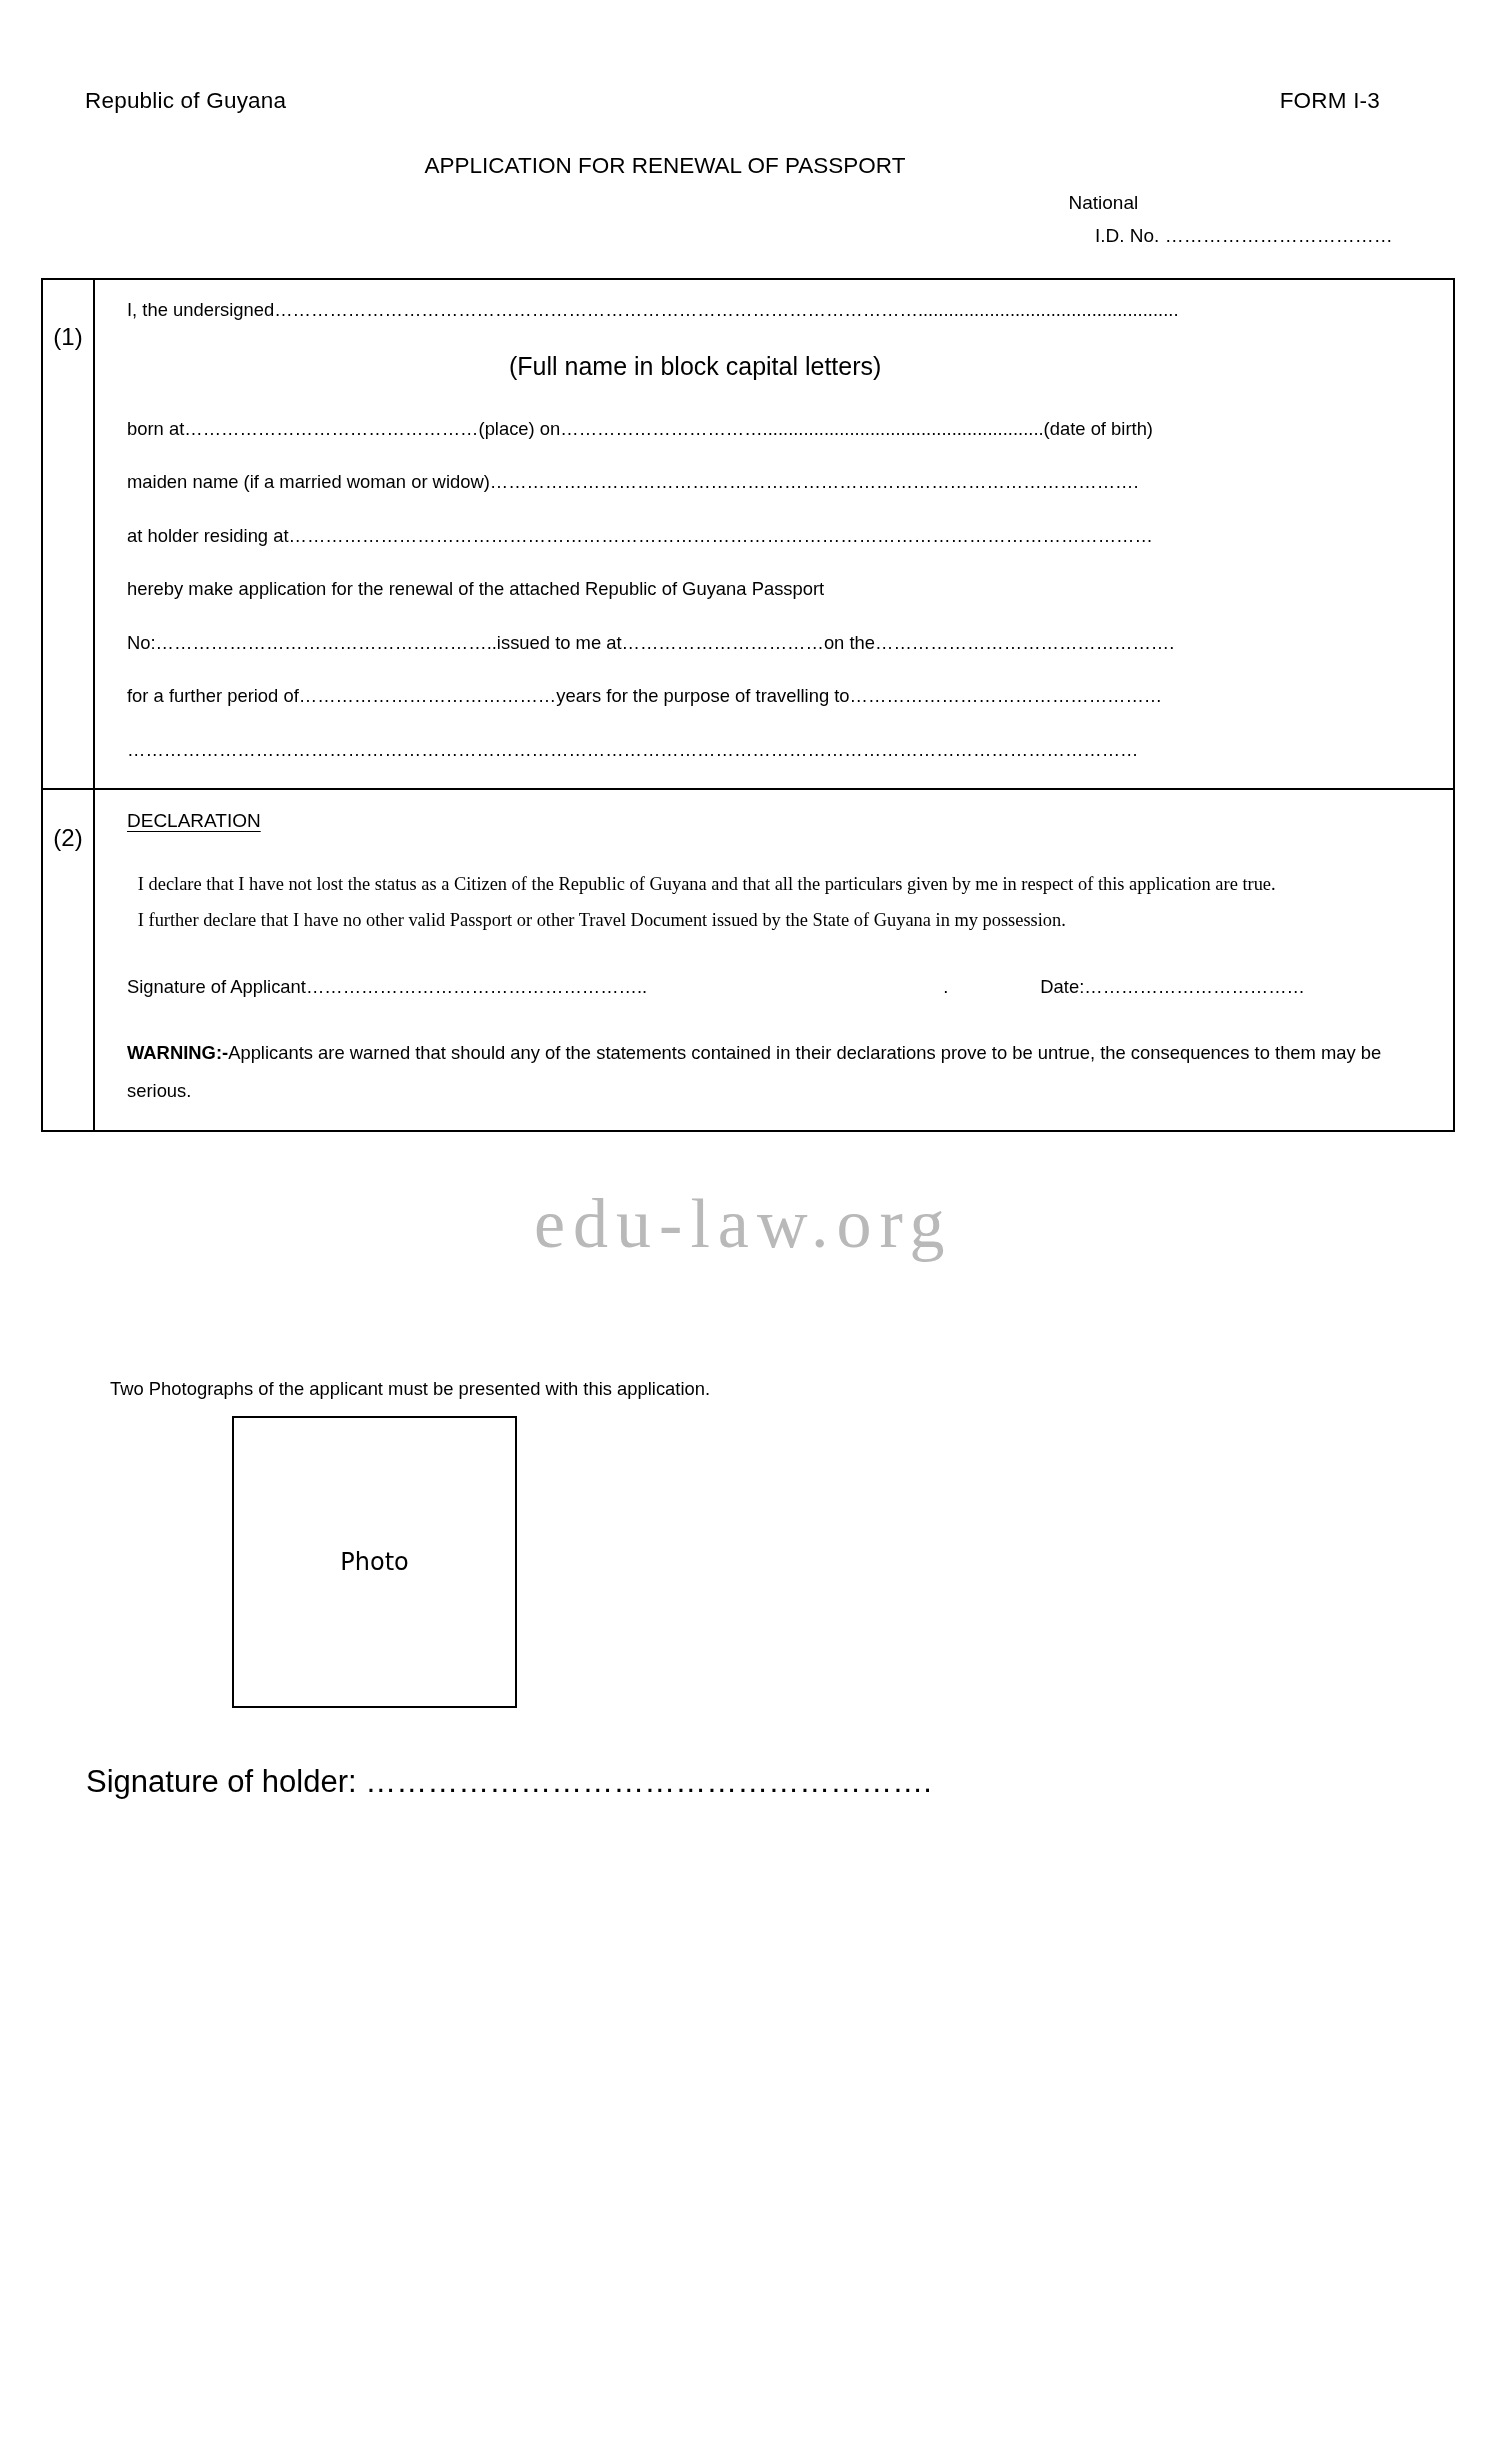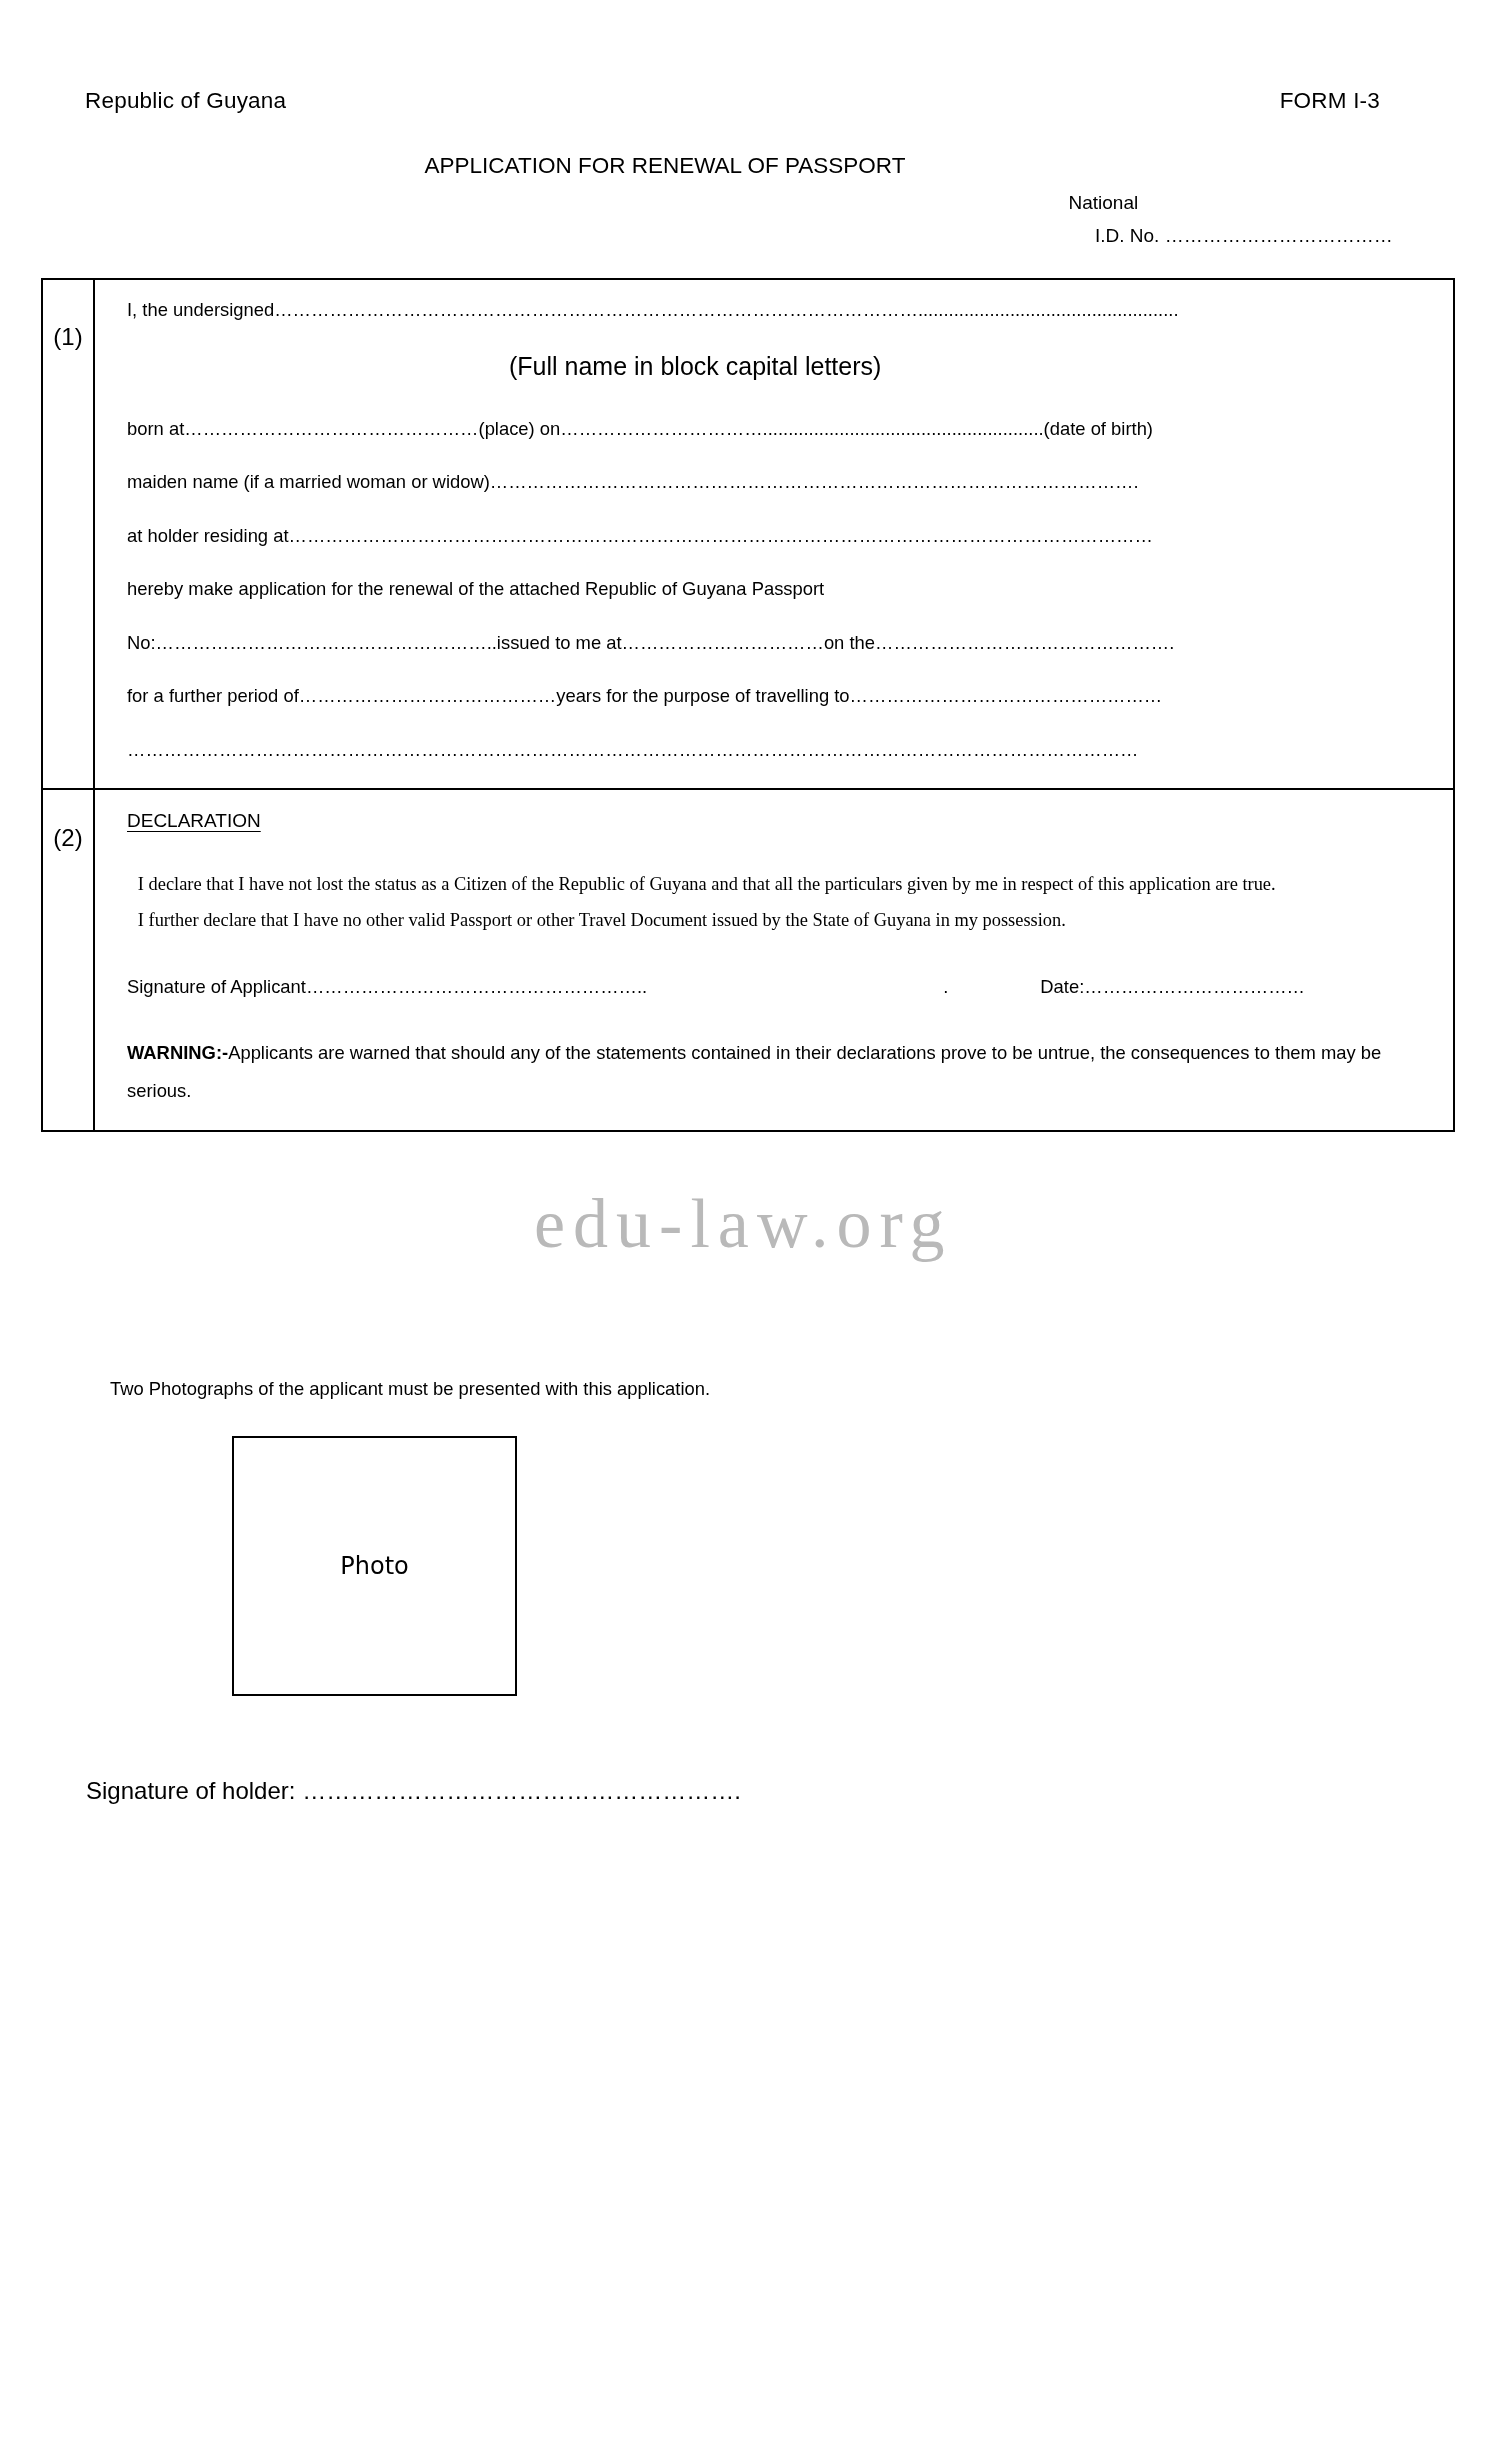--- a/index.html
+++ b/index.html
@@ -155,41 +155,39 @@
     position: absolute;
     top: 1378px;
     left: 110px;
     font-size: 18.4px;
   }
   .photo-box {
     position: absolute;
     top: 1416px;
     left: 232px;
     width: 285px;
-    height: 260px;
+    height: 292px;
     border: 2.7px solid #000;
-    margin-top: 20px;
   }
   .photo-label {
     position: absolute;
     top: 50%;
     left: 0;
     width: 100%;
     transform: translateY(-50%);
     text-align: center;
     font-size: 24px;
     font-family: "DejaVu Sans", sans-serif;
   }
   .holder-sig {
     position: absolute;
     top: 1764px;
     left: 86px;
-    font-size: 24px;
-    white-space: nowrap;
-    margin-top: 13px;
+    font-size: 31px;
+    white-space: nowrap;
   }
 </style>
 </head>
 <body>
 
 <div class="page">
 
   <div class="header-row">
     <div>Republic of Guyana</div>
     <div>FORM I-3</div>

